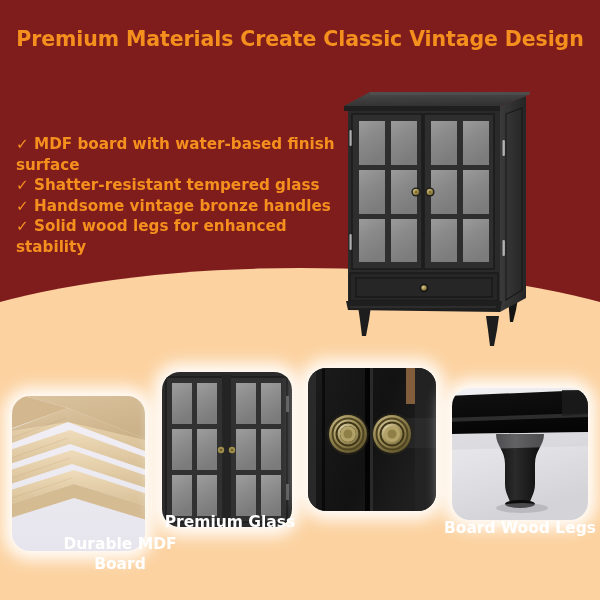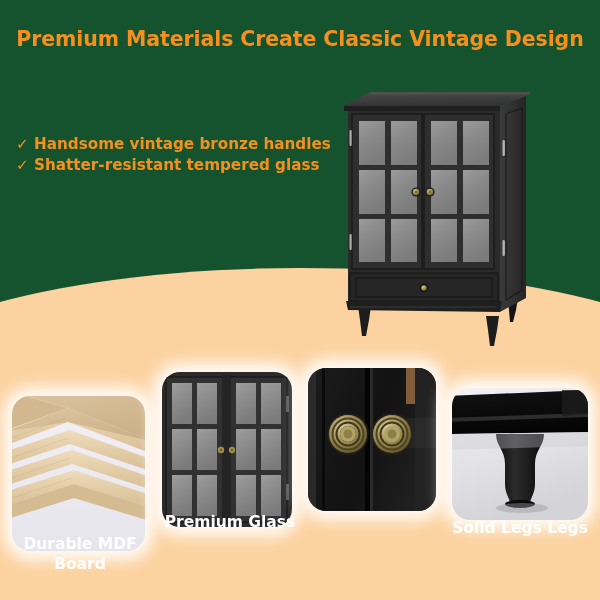--- a/index.html
+++ b/index.html
@@ -10,21 +10,21 @@
     width: 600px;
     height: 600px;
     background: #ffffff;
     font-family: "DejaVu Sans", sans-serif;
     overflow: hidden;
   }
   #stage {
     position: relative;
     width: 600px;
     height: 600px;
-    background: #14532d;
+    background: #7f1d1d;
     overflow: hidden;
   }
 
   
   .peach-backdrop {
     position: absolute;
     left: -130px;
     top: 268px;
     width: 860px;
     height: 700px;
@@ -92,21 +92,21 @@
     color: #ffffff;
     font-size: 15.5px;
     font-weight: 600;
     text-align: center;
     line-height: 20px;
     font-family: "DejaVu Sans", sans-serif;
   }
 
   
   #card-1 { left: 12px;  top: 34px;  width: 133px; height: 155px; }
-  #label-1 { left: 0px;   top: 172px; width: 160px; }
+  #label-1 { left: 0px;   top: 172px; width: 160px; padding-left: 40px; }
   
   #card-2 { left: 162px; top: 10px;  width: 130px; height: 155px; }
   #label-2 { left: 155px; top: 150px; width: 150px; }
   
   #card-3 { left: 308px; top: 6px;   width: 128px; height: 143px; }
   #label-3 { left: 296px; top: 140px; width: 160px; }
   
   #card-4 { left: 452px; top: 26px;  width: 136px; height: 132px; }
   #label-4 { left: 440px; top: 156px; width: 160px; }
 
@@ -117,25 +117,33 @@
 
 <div id="stage">
 
   <div class="peach-backdrop"></div>
 
   <div class="title">Premium Materials Create Classic Vintage Design</div>
 
   <div class="bullets">
     <div class="bullet-line">
       <span class="bullet-check">✓</span>
-      <span>Handsome vintage bronze handles</span>
+      <span>MDF board with water-based finish surface</span>
     </div>
     <div class="bullet-line">
       <span class="bullet-check">✓</span>
       <span>Shatter-resistant tempered glass</span>
+    </div>
+    <div class="bullet-line">
+      <span class="bullet-check">✓</span>
+      <span>Handsome vintage bronze handles</span>
+    </div>
+    <div class="bullet-line">
+      <span class="bullet-check">✓</span>
+      <span>Solid wood legs for enhanced stability</span>
     </div>
   </div>
 
   <div class="cabinet">
     <svg width="200" height="270" viewBox="0 0 200 270">
       <defs>
         <linearGradient id="glassG" x1="0" y1="0" x2="0.4" y2="1">
           <stop offset="0%" stop-color="#9b9b9b"></stop>
           <stop offset="45%" stop-color="#8a8a8a"></stop>
           <stop offset="100%" stop-color="#7c7c7c"></stop>
@@ -381,16 +389,16 @@
 
         <path d="M44 46 C44 58 53 62 53 76 L53 96 C53 106 58 110 58 116
                  L78 116 C78 110 83 106 83 96 L83 76 C83 62 92 58 92 46 Z" fill="url(#legG4)"></path>
         <ellipse cx="68" cy="116" rx="15" ry="4" fill="#0a0a0a"></ellipse>
 
         <ellipse cx="70" cy="120" rx="26" ry="5" fill="#9a9aa0" opacity="0.45"></ellipse>
 
         <path d="M-6 46 L136 44 L136 58 L-6 62 Z" fill="#c9c9cf" opacity="0.35"></path>
       </svg>
     </div>
-    <div class="card-label" id="label-4">Solid Legs Legs</div>
+    <div class="card-label" id="label-4">Board Wood Legs</div>
 
   </div>
 </div>
 
 </body></html>

